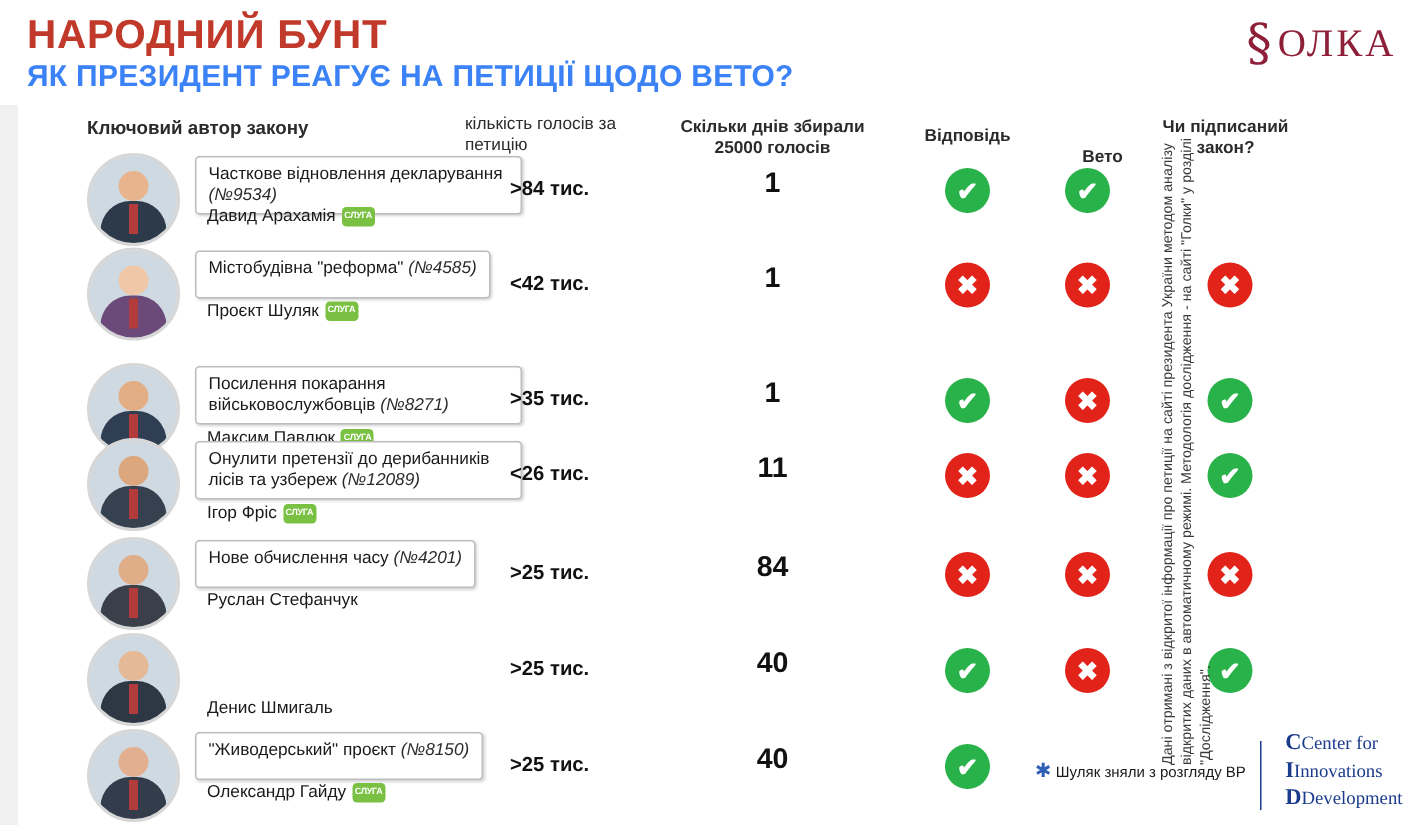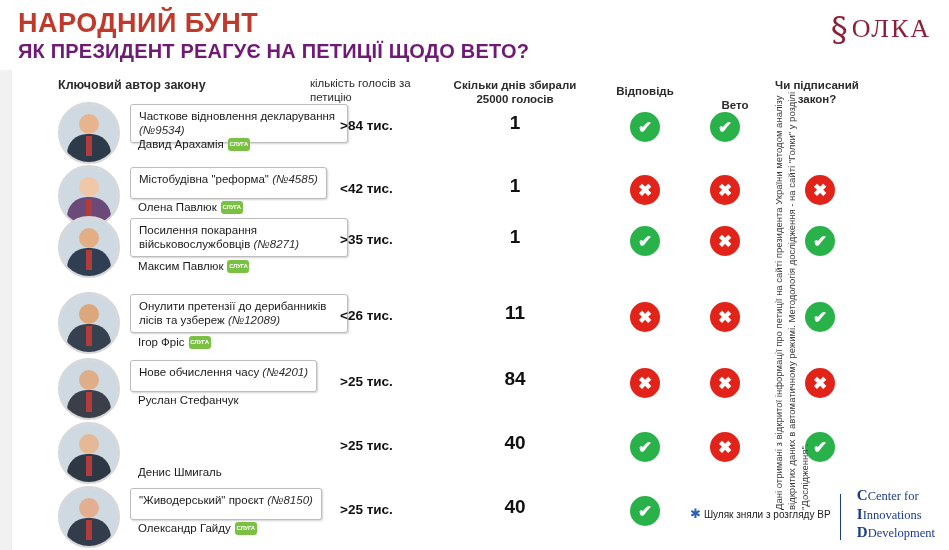--- a/index.html
+++ b/index.html
@@ -12,21 +12,21 @@
     color:#231f20;
   }
   
   .hdr-title{
     position:absolute;left:18px;top:8px;
     font-size:27px;font-weight:bold;color:#c0392b;
     letter-spacing:.5px;
   }
   .hdr-sub{
     position:absolute;left:18px;top:40px;
-    font-size:20px;font-weight:bold;color:#701a75;
+    font-size:20px;font-weight:bold;color:#3b82f6;
     letter-spacing:.2px;
   }
   .logo{
     position:absolute;right:18px;top:12px;
     display:flex;align-items:center;gap:4px;
   }
   .logo-mark{
     font-size:34px;color:#8e1f38;line-height:1;
     font-family:"DejaVu Serif", serif;
   }
@@ -138,28 +138,28 @@
       <div class="mark ok m-veto" style="top: 12px;">✔</div>
     </div>
     <div class="row" style="top: 163px;">
       <div class="avatar">
         <div class="av-in" style="background:#cfd9e2"></div>
         <div class="av-head" style="background:#f0c8a8"></div>
         <div class="av-body" style="background:#6b4a7a"></div>
         <div class="av-tie"></div>
       </div>
       <div class="law-box"><span>Містобудівна "реформа" </span><i>(№4585)</i></div>
-      <div class="person" style="top: 38px;"><span>Олена Павлюк</span><span class="party">СЛУГА</span></div>
+      <div class="person" style="top: 38px;"><span>Проєкт Шуляк</span><span class="party">СЛУГА</span></div>
       <div class="votes" style="top: 18px;">&lt;42 тис.</div>
       <div class="days" style="top: 12px;">1</div>
       <div class="mark no m-answer" style="top: 12px;">✖</div>
       <div class="mark no m-veto" style="top: 12px;">✖</div>
       <div class="mark no m-signed" style="top: 12px;">✖</div>
     </div>
-    <div class="row" style="top: 214px;">
+    <div class="row" style="top: 240px;">
       <div class="avatar">
         <div class="av-in" style="background:#cfd9e2"></div>
         <div class="av-head" style="background:#e3ae84"></div>
         <div class="av-body" style="background:#2f3e52"></div>
         <div class="av-tie"></div>
       </div>
       <div class="law-box"><span>Посилення покарання військовослужбовців </span><i>(№8271)</i></div>
       <div class="person" style="top: 46px;"><span>Максим Павлюк</span><span class="party">СЛУГА</span></div>
       <div class="votes" style="top: 18px;">&gt;35 тис.</div>
       <div class="days" style="top: 12px;">1</div>

